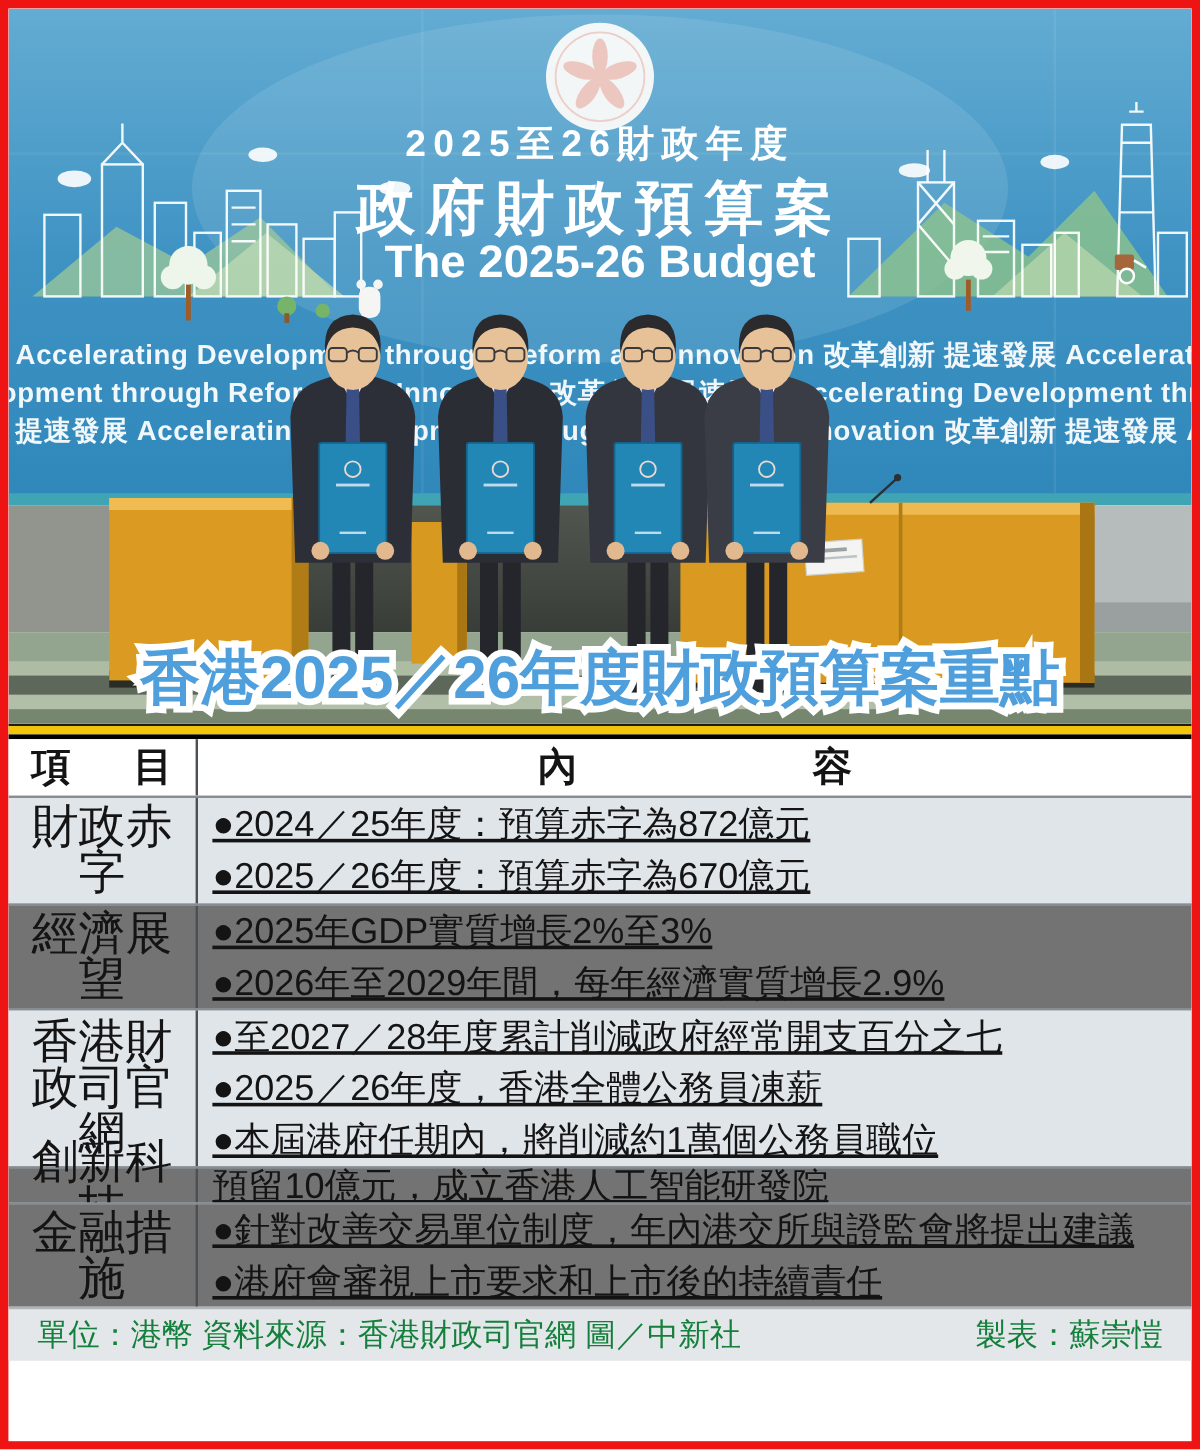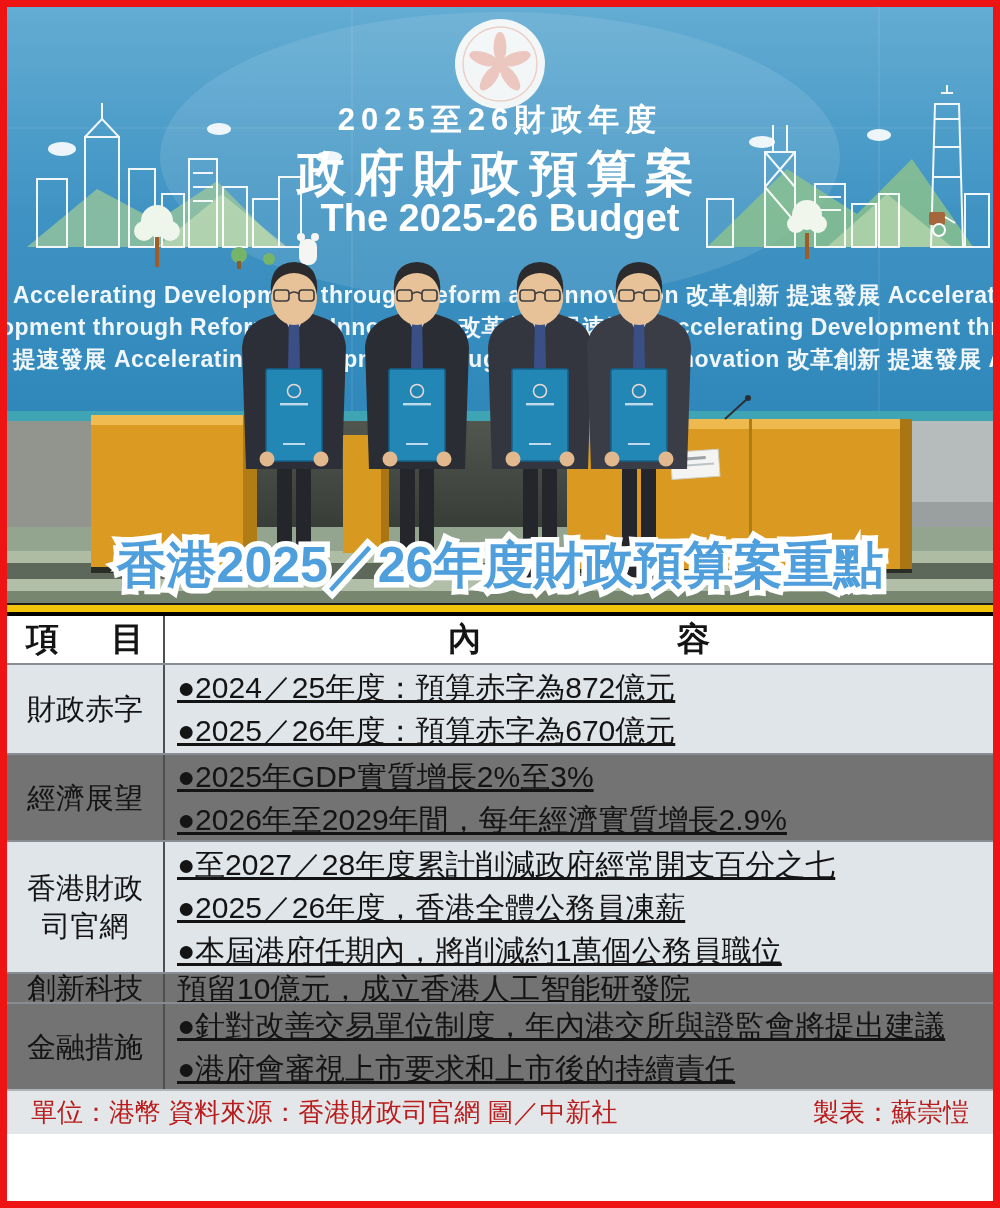--- a/index.html
+++ b/index.html
@@ -18,26 +18,26 @@
   .accent-bar{height:9px;background:#f2c50a;border-top:2px solid #1d1d1d;flex:none;}
   
   .htable{border-top:4px solid #000;flex:none;display:flex;flex-direction:column;color:#141414;}
   .trow{display:flex;flex:none;}
   .trow.sep{border-top:2px solid #878d93;}
   .trow.g{background:#e0e5ea;}
   .trow.w{background:#737373;}
   .thead{height:47px;background:#fff;}
   .hcol1{width:158px;display:flex;align-items:center;justify-content:center;gap:52px;font-size:33px;font-weight:700;border-right:2px solid #4b5055;}
   .hcol2{flex:1;display:flex;align-items:center;justify-content:center;gap:196px;font-size:33px;font-weight:700;}
-  .tlabel{width:158px;display:flex;align-items:center;justify-content:center;font-size:29px;font-weight:500;border-right:2px solid #4b5055;text-align:center;}
+  .tlabel{width:158px;display:flex;align-items:center;justify-content:center;font-size:39px;font-weight:500;border-right:2px solid #4b5055;text-align:center;}
   .tlabel span{display:inline-block;max-width:132px;line-height:38px;}
   .tcell{flex:1;display:flex;flex-direction:column;justify-content:center;padding:2px 8px 2px 12px;font-size:30px;font-weight:500;text-decoration:underline;}
   .titem{line-height:43px;white-space:nowrap;}
   
-  .tfooter{height:45px;flex:none;border-top:2px solid #aeb4b8;background:#e4e7e9;display:flex;align-items:center;justify-content:space-between;padding:0 24px;font-size:26px;font-weight:500;color:#b91c1c;}
+  .tfooter{height:45px;flex:none;border-top:2px solid #aeb4b8;background:#e4e7e9;display:flex;align-items:center;justify-content:space-between;padding:0 24px;font-size:26px;font-weight:500;color:#15803d;}
 </style>
 </head>
 <body>
 
 <div class="frame">
   <div class="content">
 
     <div class="photo">
       <svg width="986" height="596" viewBox="0 0 986 596">
         <defs>

